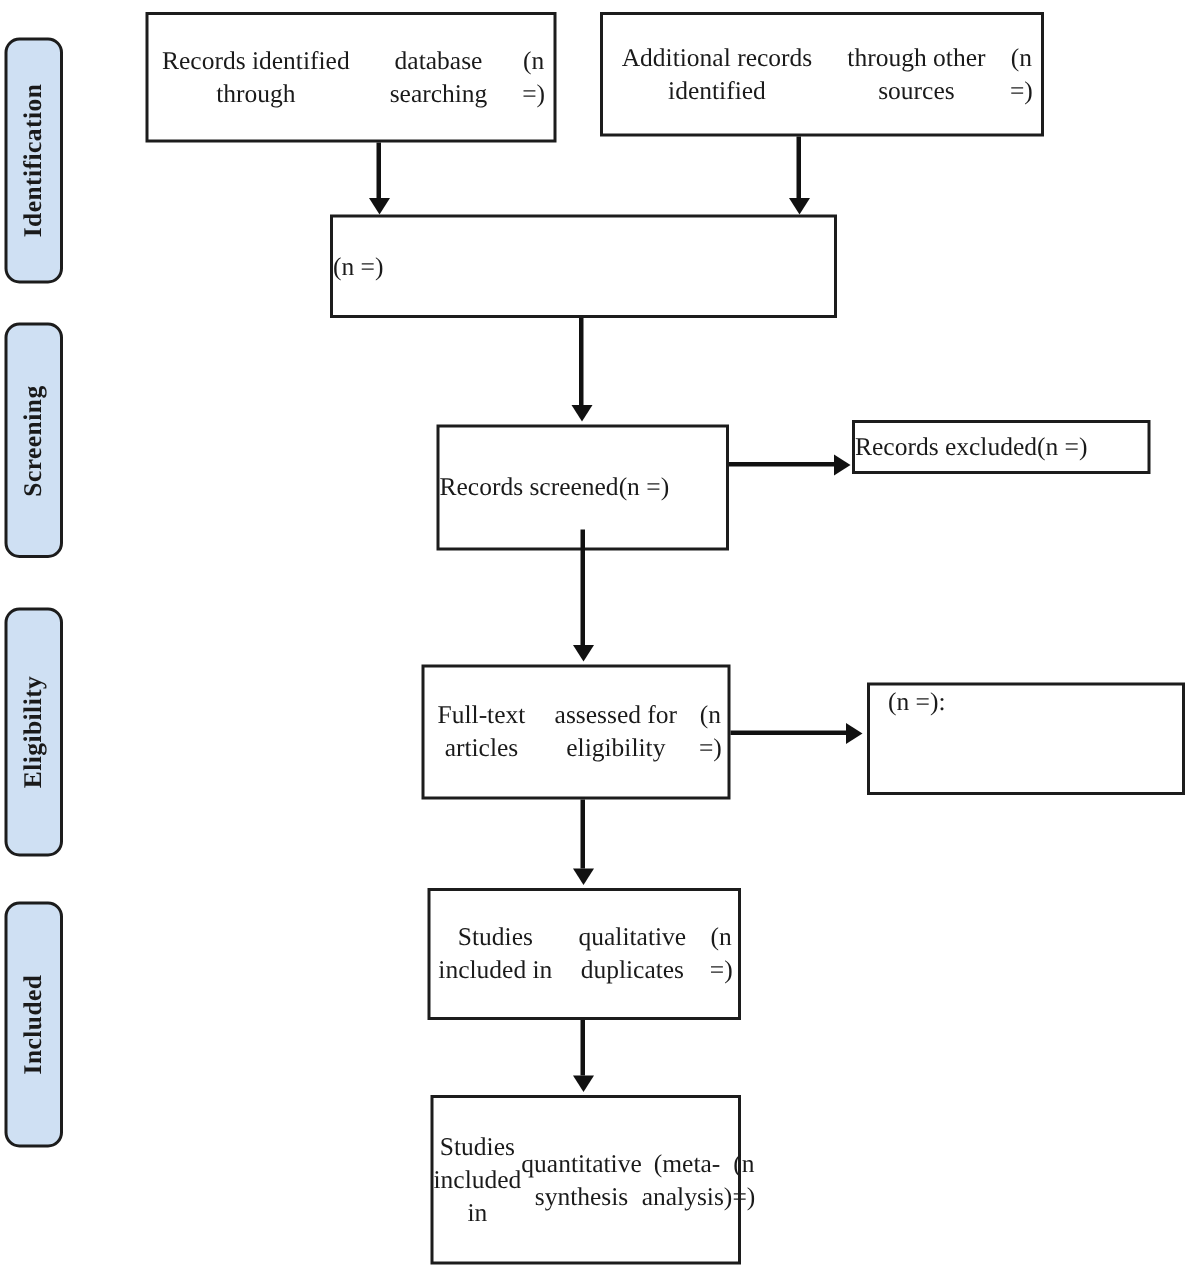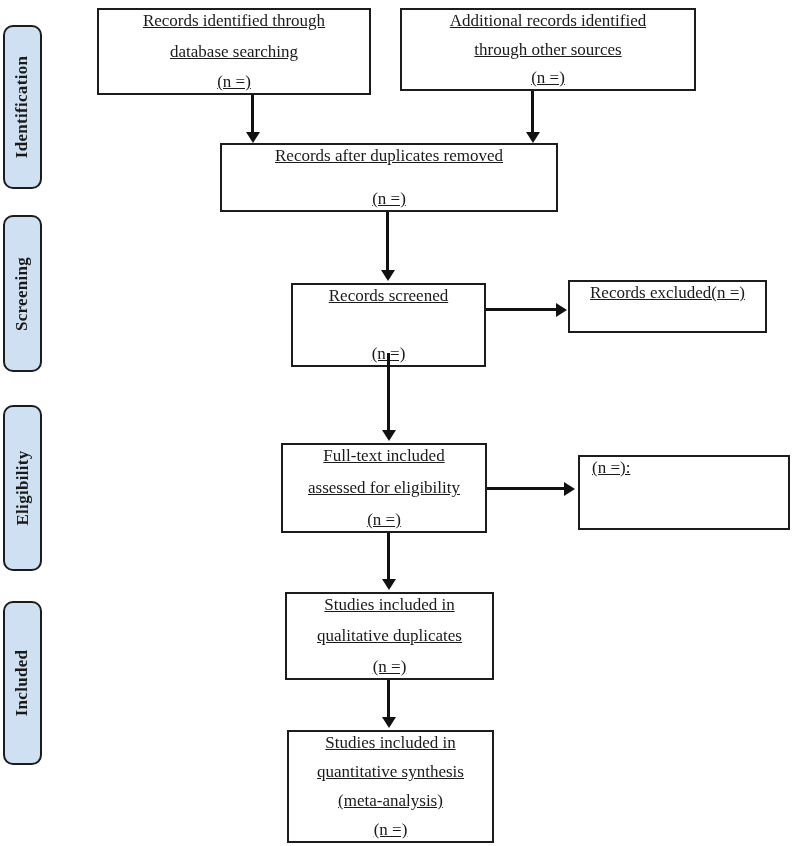--- a/index.html
+++ b/index.html
@@ -36,27 +36,26 @@
     font-size: 17px;
     letter-spacing: 0.3px;
   }
   
   .fbox {
     position: absolute;
     box-sizing: border-box;
     border: 2px solid var(--box-border, #1c1c1c);
     background: #ffffff;
     display: flex;
-    flex-direction: column;
+    flex-direction: row;
     align-items: center;
-    justify-content: space-between;
+    justify-content: flex-start;
     text-align: center;
     font-size: 17px;
     line-height: 22px;
-    text-decoration: underline;
   }
   .fbox.align-left {
     align-items: flex-start;
     text-align: left;
     padding-left: 12px;
     padding-right: 6px;
   }
   
   .varrow {
     position: absolute;
@@ -113,35 +112,34 @@
     <div>(n =)</div>
   </div>
 
   <div class="fbox" style="left:400px;top:8px;width:296px;height:83px">
     <div>Additional records identified</div>
     <div>through other sources</div>
     <div>(n =)</div>
   </div>
 
   <div class="fbox" style="left:220px;top:143px;width:338px;height:69px">
-    <div>Records after duplicates removed</div>
     <div>(n =)</div>
   </div>
 
   <div class="fbox" style="left:291px;top:283px;width:195px;height:84px">
     <div>Records screened</div>
     <div>(n =)</div>
   </div>
 
-  <div class="fbox" style="left:568px;top:280px;width:199px;height:53px">
+  <div class="fbox" style="left:568px;top:280px;width:199px;height:36px">
     <div>Records excluded(n =)</div>
   </div>
 
   <div class="fbox" style="left:281px;top:443px;width:206px;height:90px">
-    <div>Full-text included</div>
+    <div>Full-text articles</div>
     <div>assessed for eligibility</div>
     <div>(n =)</div>
   </div>
 
   <div class="fbox align-left" style="left:578px;top:455px;width:212px;height:75px">
     <div>(n =):</div>
   </div>
 
   <div class="fbox" style="left:285px;top:592px;width:209px;height:88px">
     <div>Studies included in</div>

